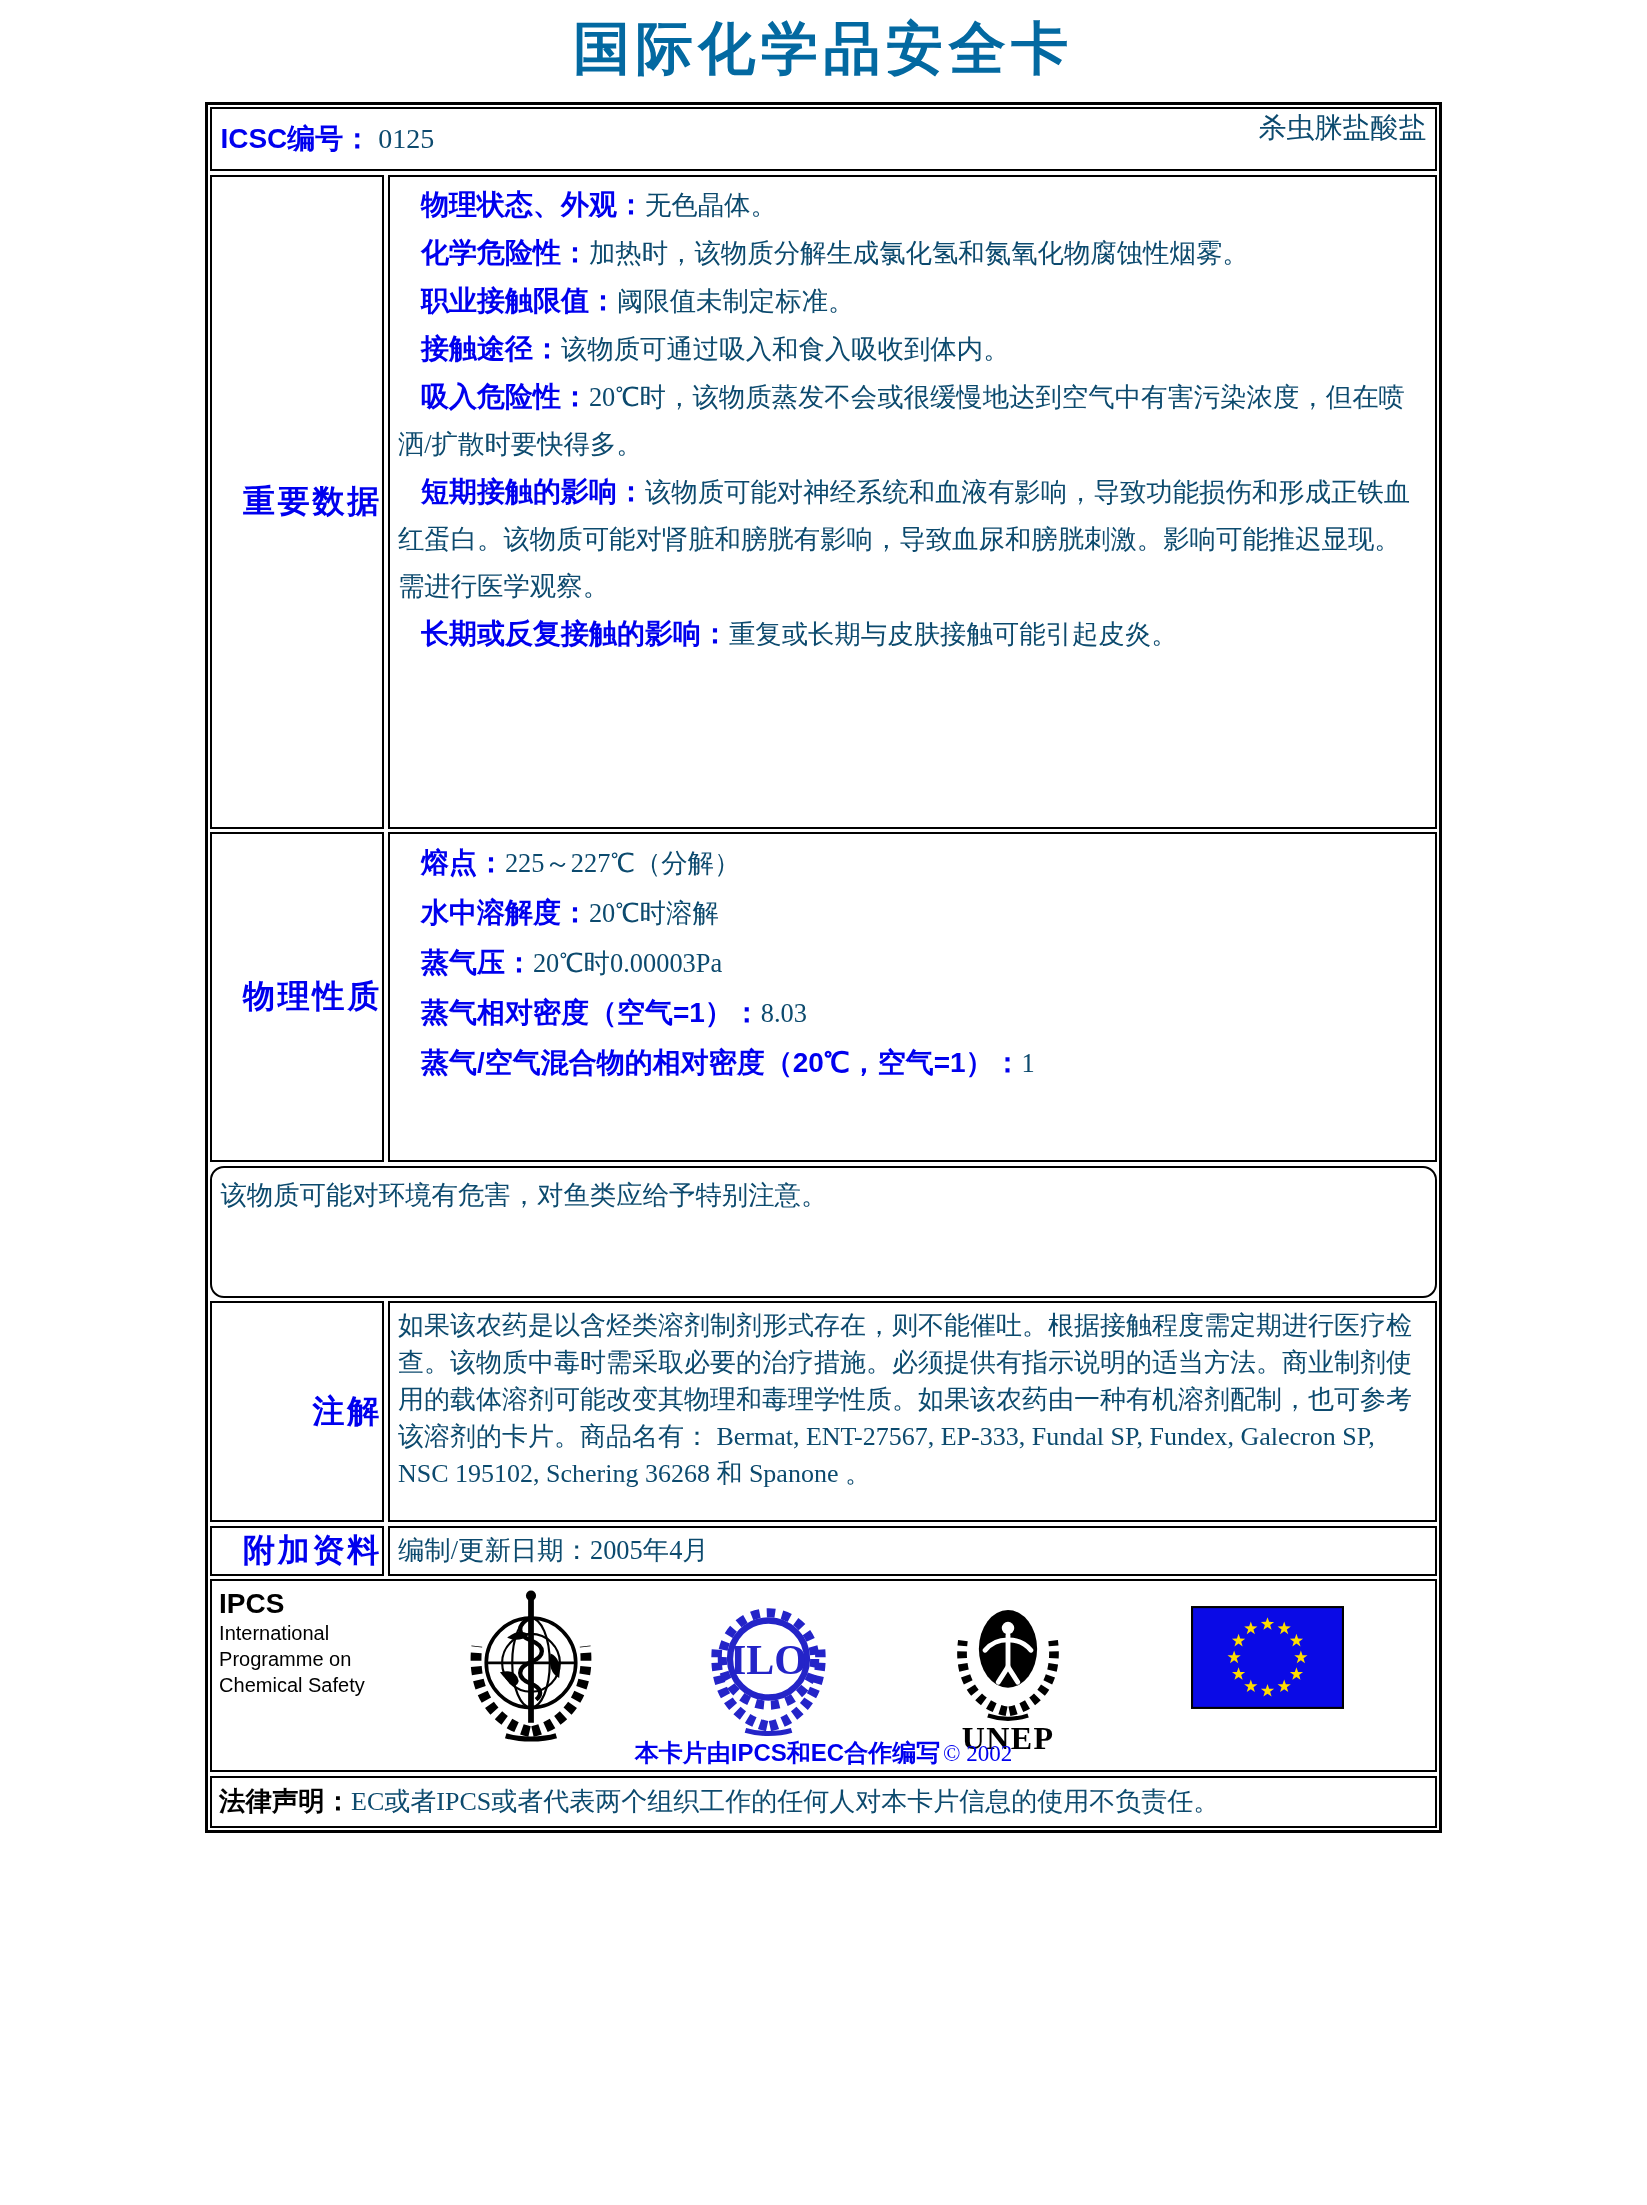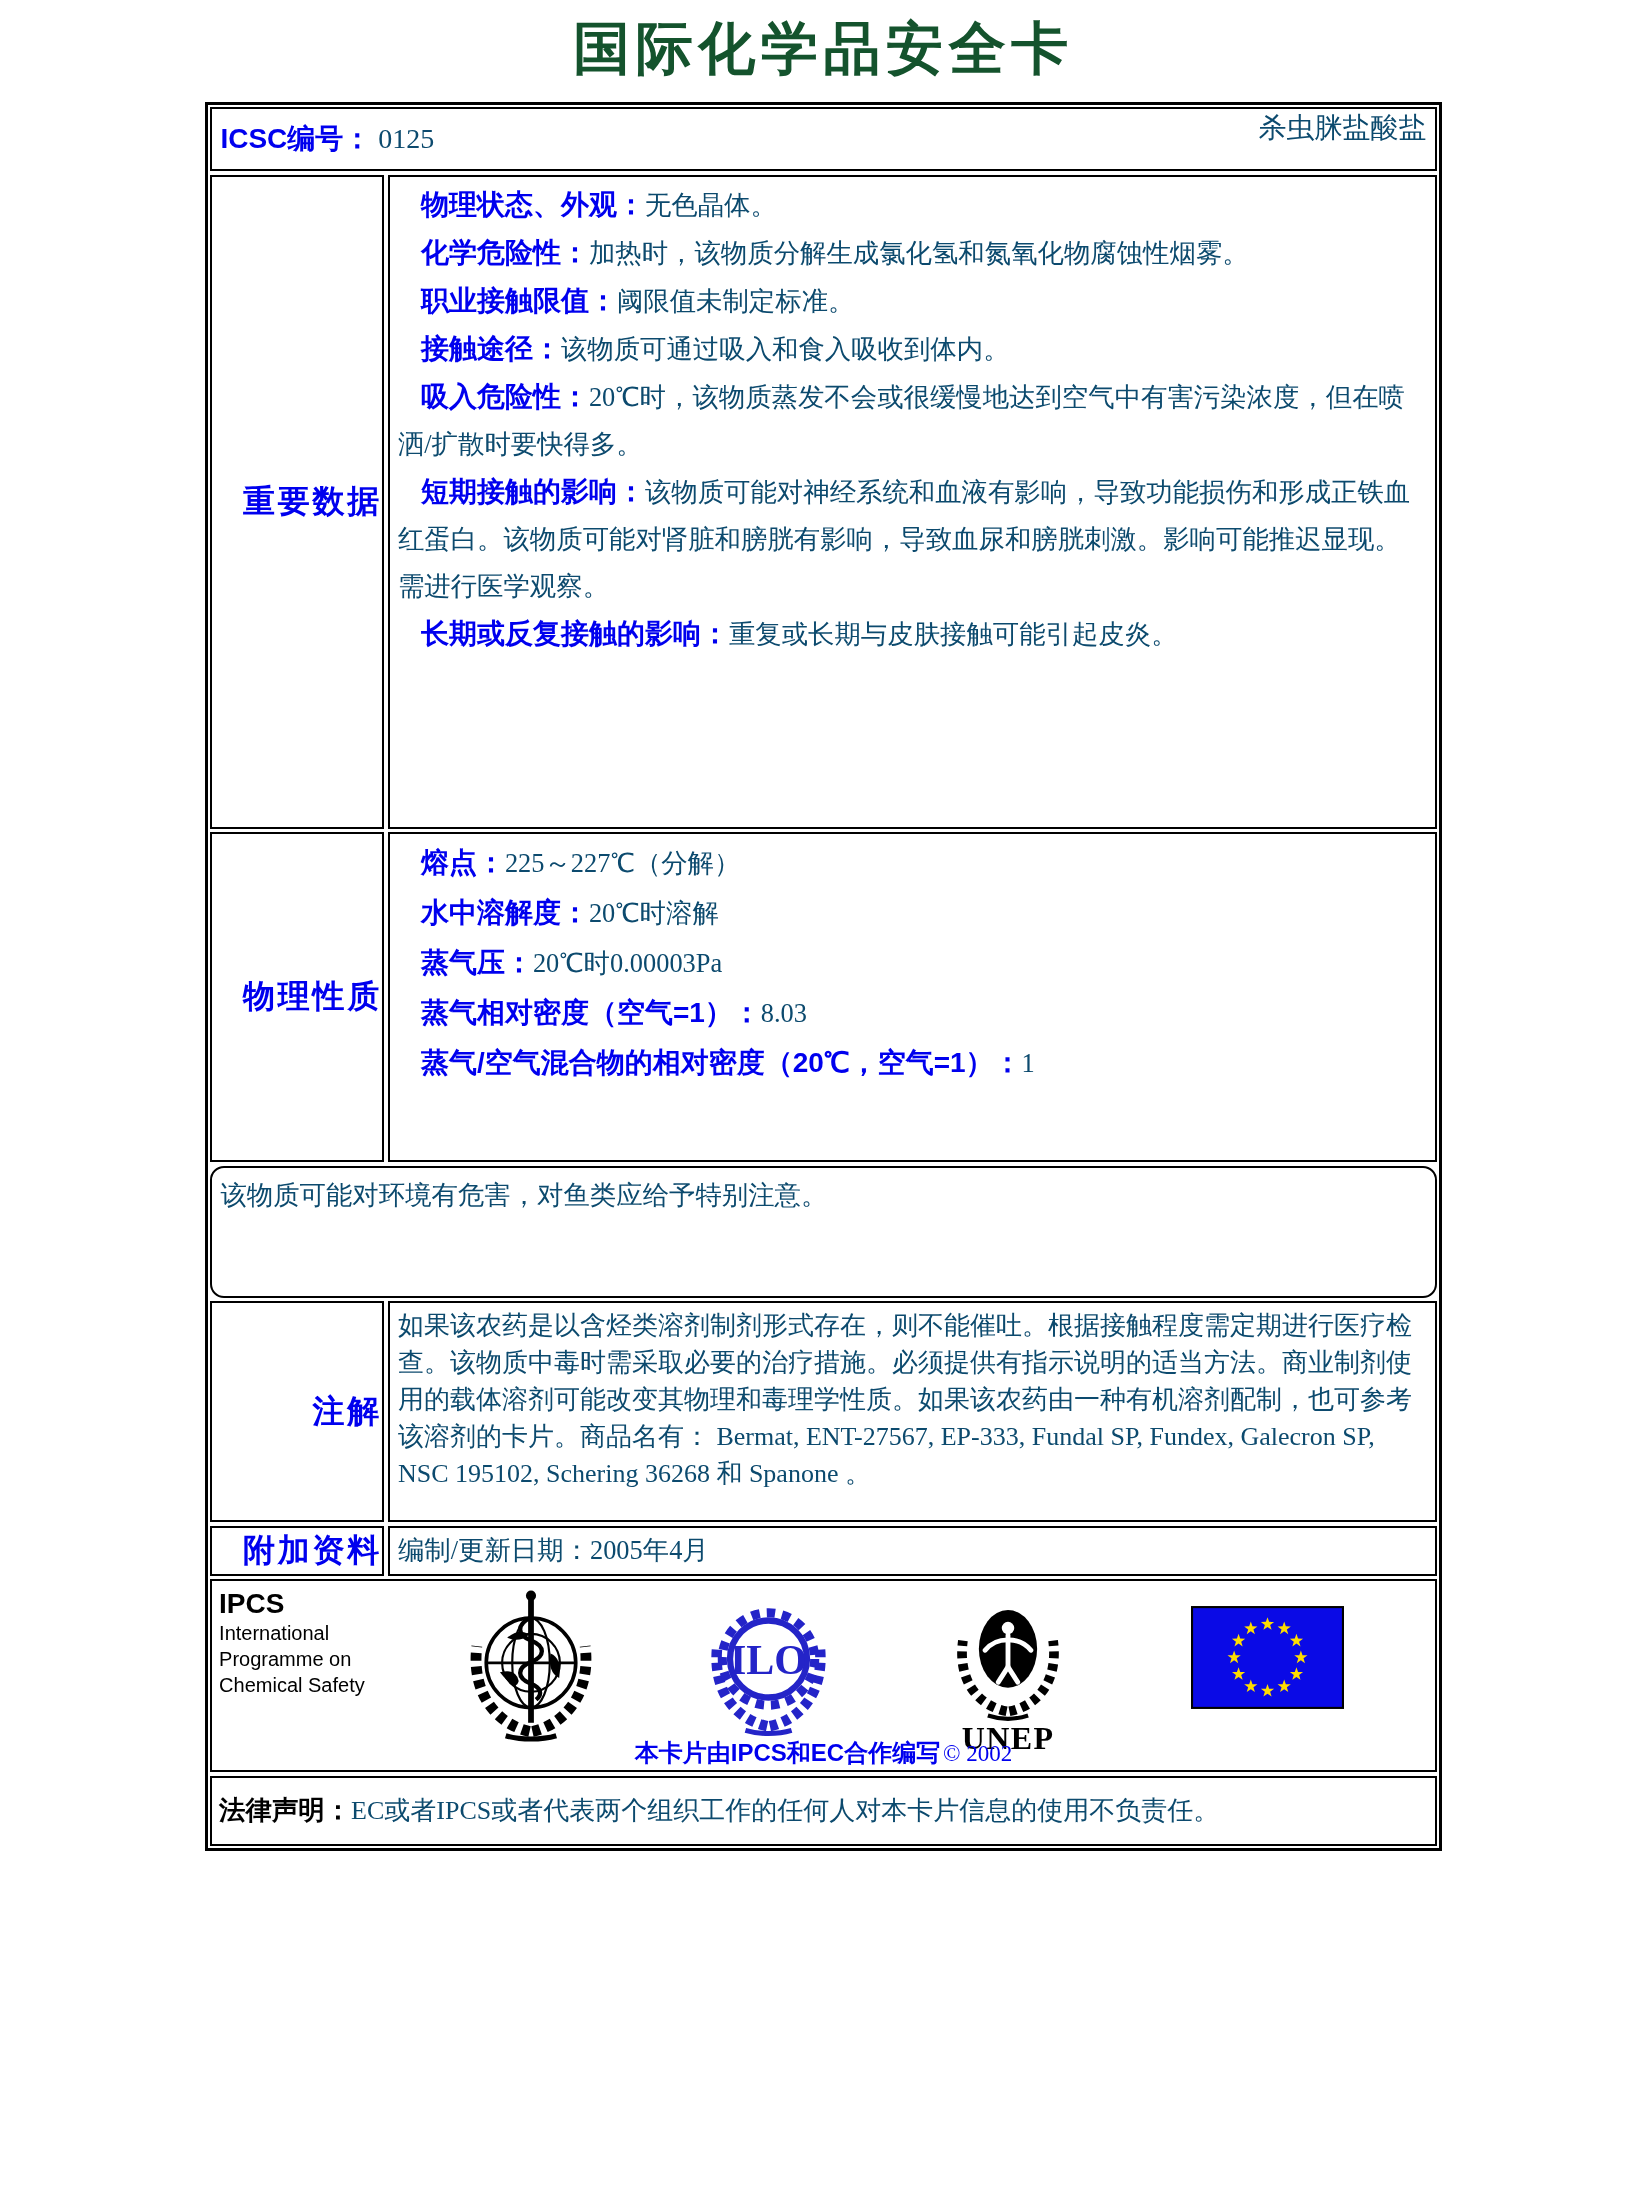--- a/index.html
+++ b/index.html
@@ -4,39 +4,39 @@
 <style>
   * { margin:0; padding:0; box-sizing:border-box; }
   body { background:#ffffff; }
   .page {
     position:relative; width:1647px; height:2205px; background:#ffffff;
     font-family:"Liberation Serif", serif; color:#000;
   }
   .title {
     position:absolute; top:11px; left:0; width:100%; text-align:center;
     font-family:"Liberation Serif", serif; font-weight:bold;
-    font-size:57px; letter-spacing:5.6px; color:#14532d;
+    font-size:57px; letter-spacing:5.6px; color:#0369a1;
   }
   .card {
     position:absolute; left:205px; top:102px; width:1237px;
     border:3.5px solid #000; padding:2.1px; background:#fff;
   }
   .row { display:flex; gap:3.5px; margin-bottom:3.5px; }
   .row:last-child { margin-bottom:0; }
   .cell { border:2.1px solid #000; background:#fff; }
   .full { flex:1 1 auto; }
   .label-cell {
     flex:0 0 174px; display:flex; align-items:center; justify-content:flex-end;
     font-family:"Liberation Sans", sans-serif; font-weight:bold;
     font-size:32px; color:#0000EE; letter-spacing:2.8px; text-align:center;
   }
   .content-cell { flex:1 1 auto; padding:4.2px 8.3px; font-size:26.4px; }
   .r1 { height:64px; }  .r2 { height:654px; } .r3 { height:330px; }
   .r4 { height:132px; } .r5 { height:221px; } .r6 { height:50px; }
-  .r7 { height:193px; } .r8 { height:70px; }
+  .r7 { height:193px; } .r8 { height:52px; }
   .header-cell {
     display:flex; justify-content:space-between;
     padding:0 8.3px; font-size:28px;
   }
   .blab {
     font-family:"Liberation Sans", sans-serif; font-weight:bold; color:#0000EE;
   }
   .serif { font-family:"Liberation Serif", serif; color:#0c4a6e; }
   .hdr-left { display:flex; align-items:center; gap:7px; }
   .lh68 { line-height:47px; }

